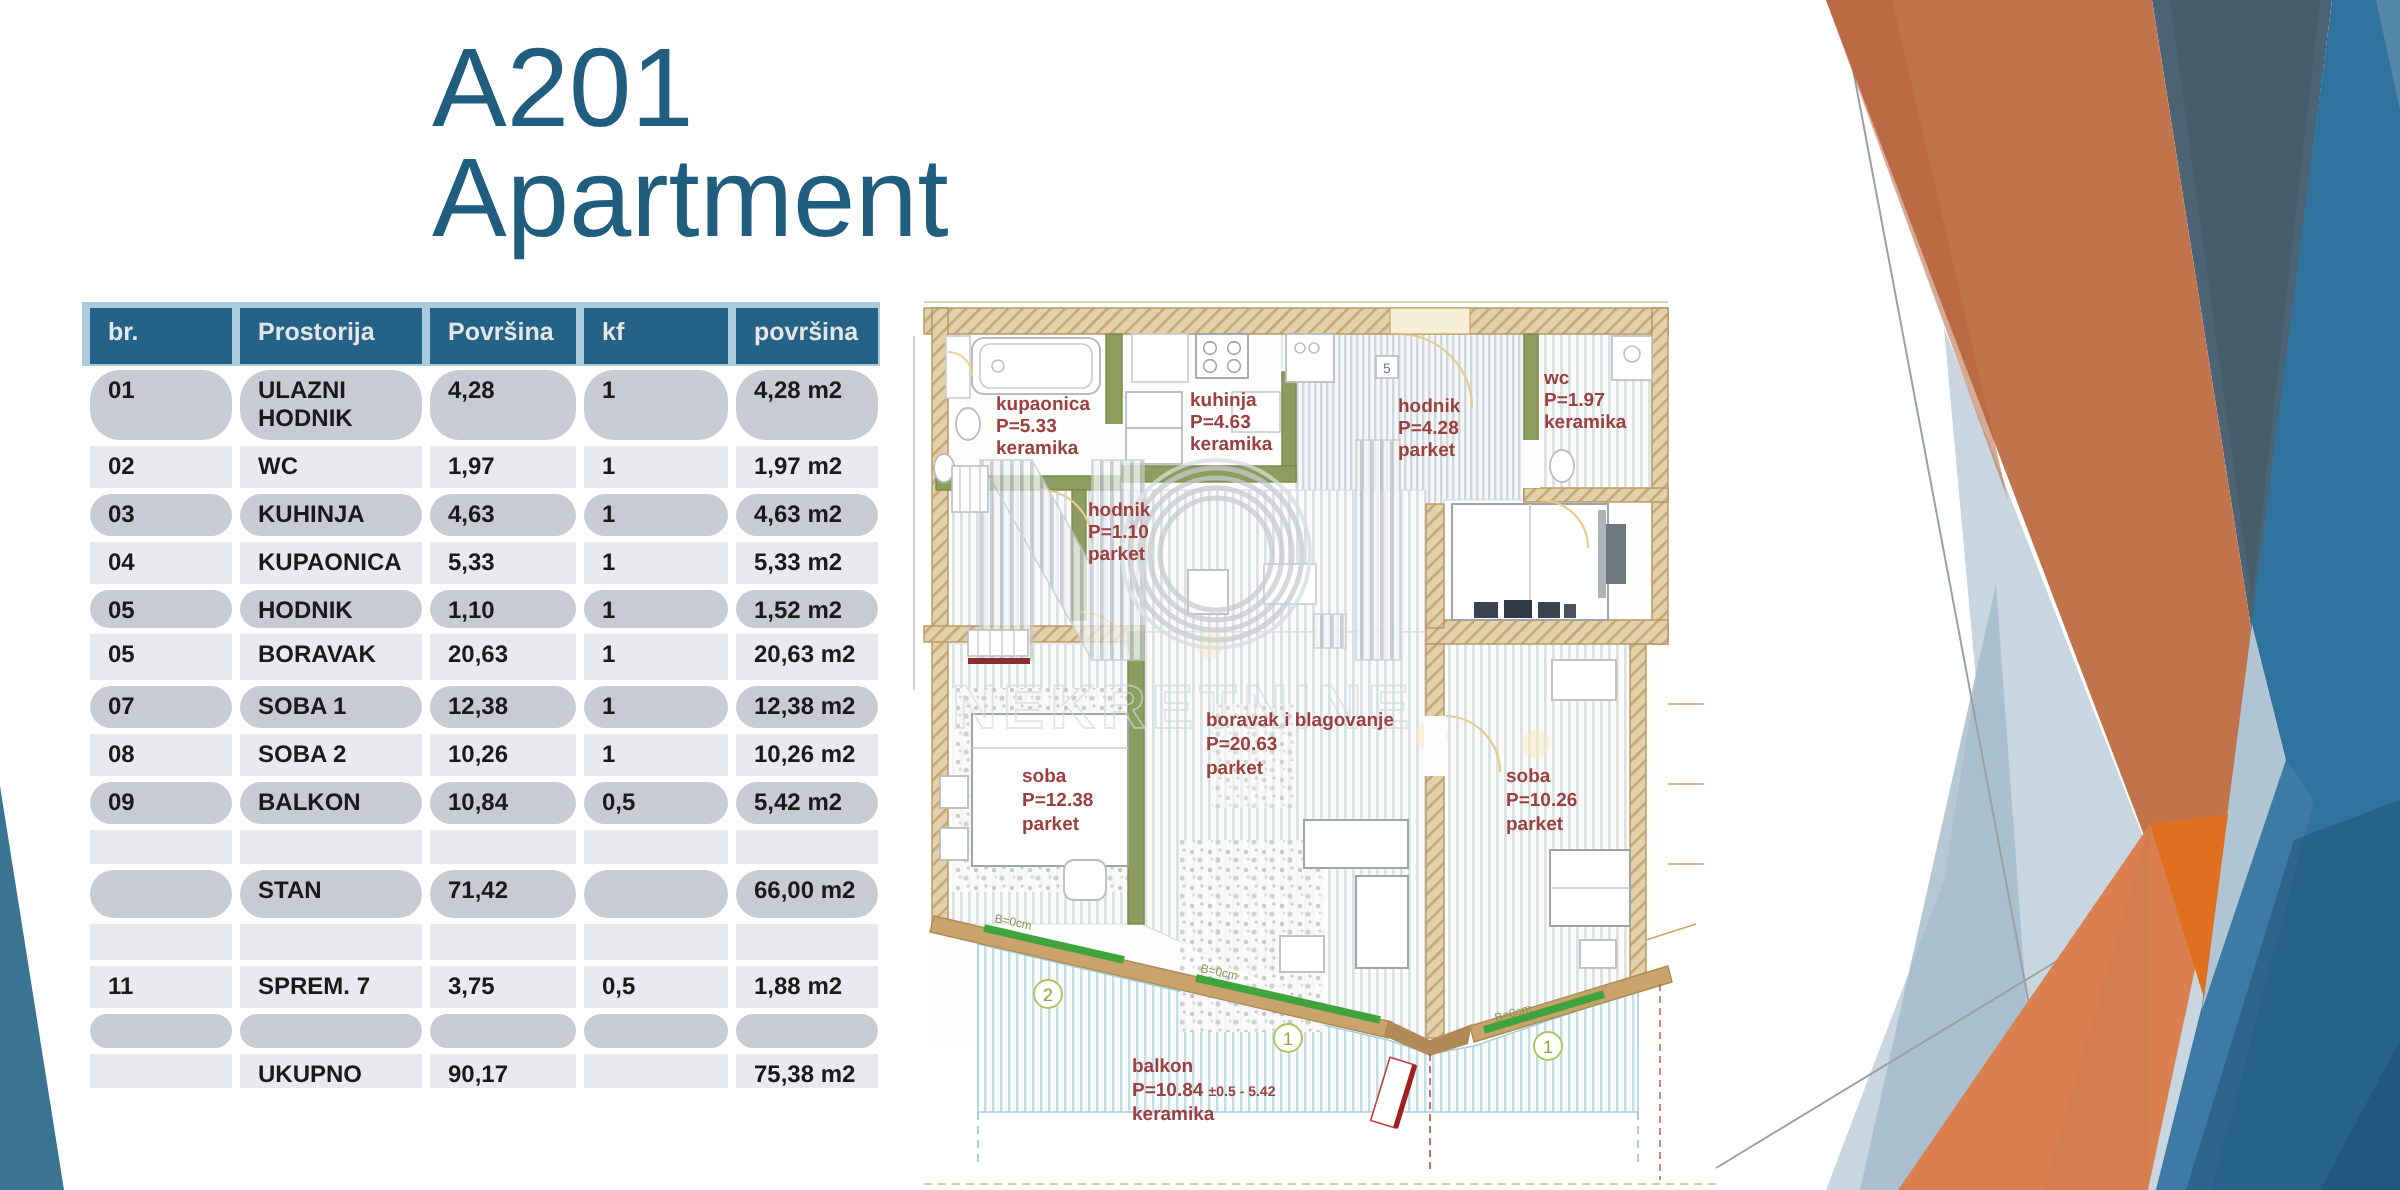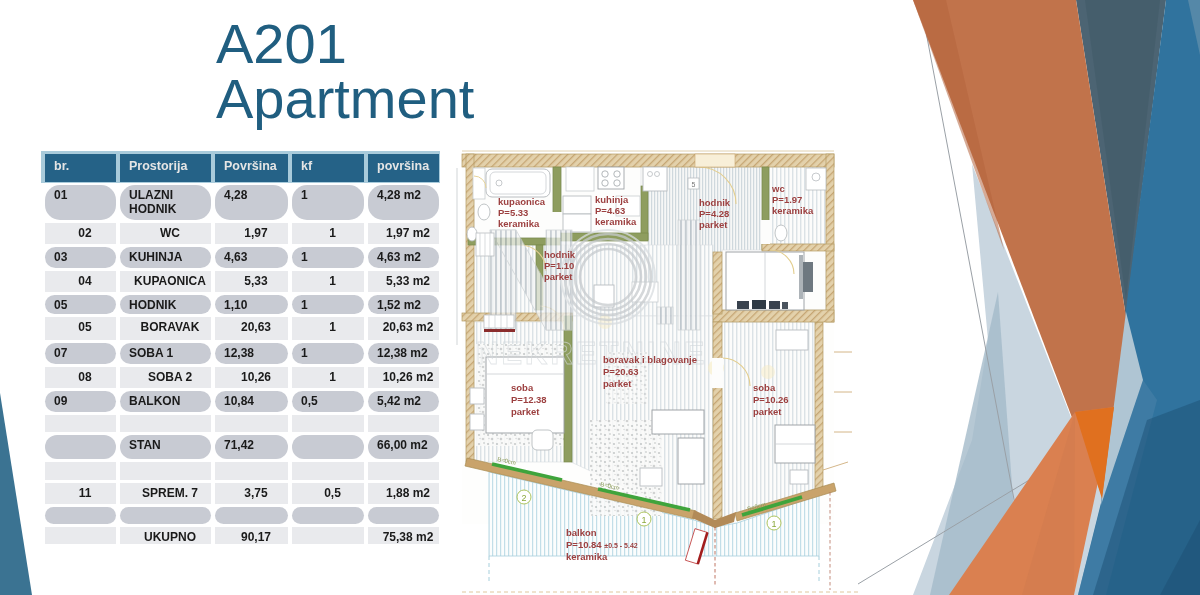--- a/index.html
+++ b/index.html
@@ -5,21 +5,21 @@
   html,body{margin:0;padding:0;}
   body{width:1200px;height:595px;overflow:hidden;background:#ffffff;font-family:"Liberation Sans",sans-serif;}
   .page{position:relative;width:1200px;height:595px;background:#fff;}
   .title{position:absolute;left:216px;top:16px;width:500px;
     color:#205E80;font-size:56px;line-height:55px;font-weight:400;}
   table.rooms{position:absolute;left:41px;top:151px;border-collapse:separate;border-spacing:4px 3px;
     font-size:12px;font-weight:bold;color:#1a1a1a;table-layout:fixed;}
   table.rooms td{padding:3px 0 0 9px;vertical-align:top;overflow:hidden;}
   table.rooms tr.hd td{background:#256287;color:#e5e5e5;font-size:12.5px;padding-top:5px;}
   table.rooms tr.d td{background:#C8CBD3;border-radius:15px;}
-  table.rooms tr.l td{background:#E9EAED;text-align:center;}
+  table.rooms tr.l td{background:#E9EAED;}
 </style>
 </head>
 <body>
 <div class="page">
 
 <svg style="position:absolute;left:0;top:393px" width="40" height="202" viewBox="0 0 40 202">
   <polygon points="0,0 0,202 32,202" fill="#3B7392"></polygon>
 </svg>
 
 <div class="title">A201<br>Apartment</div>

